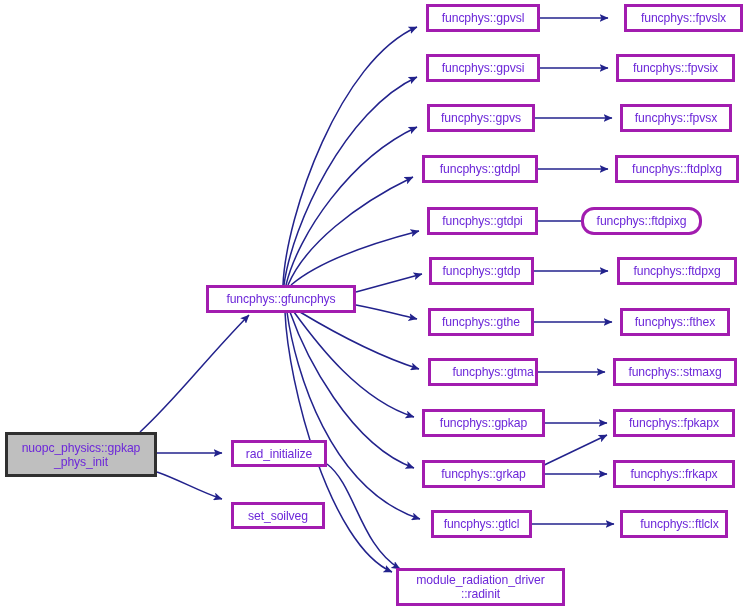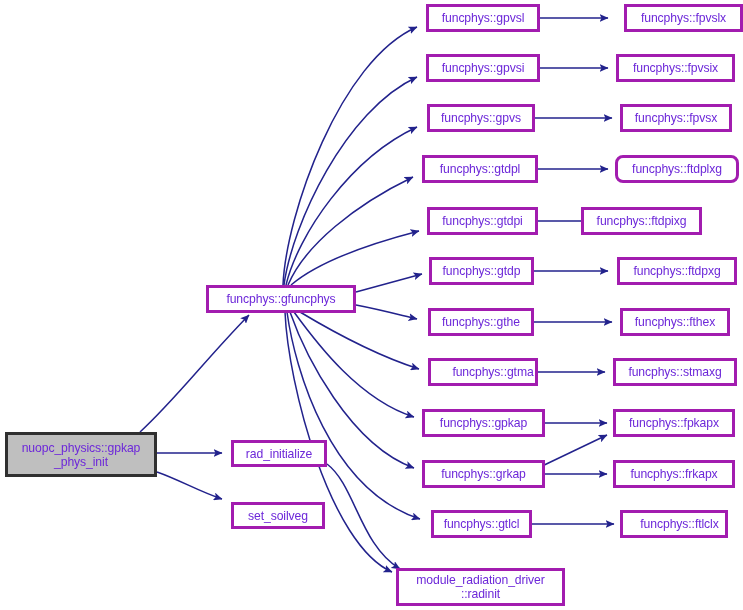--- a/index.html
+++ b/index.html
@@ -113,22 +113,22 @@
   <div class="node" style="left:428px; top:358px; width:110px; height:28px;padding-left:20px;">funcphys::gtma</div>
   <div class="node" style="left:422px; top:460px; width:123px; height:28px;">funcphys::grkap</div>
   <div class="node" style="left:422px; top:409px; width:123px; height:28px;">funcphys::gpkap</div>
   <div class="node" style="left:431px; top:510px; width:101px; height:28px;">funcphys::gtlcl</div>
   <div class="node" style="left:396px; top:568px; width:169px; height:38px;">module_radiation_driver
 ::radinit</div>
 
   <div class="node" style="left:616px; top:4px; width:119px; height:28px;margin-left:8px;">funcphys::fpvslx</div>
   <div class="node" style="left:616px; top:54px; width:119px; height:28px;">funcphys::fpvsix</div>
   <div class="node" style="left:620px; top:104px; width:112px; height:28px;">funcphys::fpvsx</div>
-  <div class="node" style="left:615px; top:155px; width:124px; height:28px;border-radius:8px;">funcphys::ftdplxg</div>
-  <div class="node" style="left:581px; top:207px; width:121px; height:28px;">funcphys::ftdpixg</div>
+  <div class="node" style="left:615px; top:155px; width:124px; height:28px;">funcphys::ftdplxg</div>
+  <div class="node" style="left:581px; top:207px; width:121px; height:28px;border-radius:13px;">funcphys::ftdpixg</div>
   <div class="node" style="left:617px; top:257px; width:120px; height:28px;">funcphys::ftdpxg</div>
   <div class="node" style="left:620px; top:308px; width:110px; height:28px;">funcphys::fthex</div>
   <div class="node" style="left:613px; top:358px; width:124px; height:28px;">funcphys::stmaxg</div>
   <div class="node" style="left:613px; top:409px; width:122px; height:28px;">funcphys::fpkapx</div>
   <div class="node" style="left:613px; top:460px; width:122px; height:28px;">funcphys::frkapx</div>
   <div class="node" style="left:620px; top:510px; width:108px; height:28px;padding-left:11px;">funcphys::ftlclx</div>
 
 </div>
 
 </body></html>

